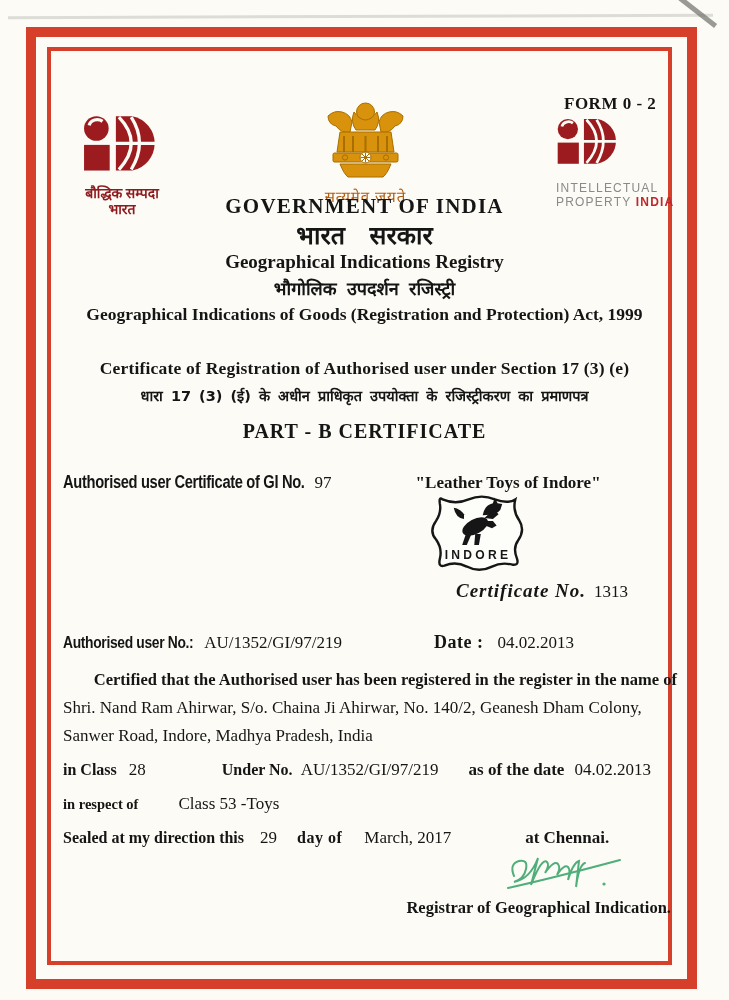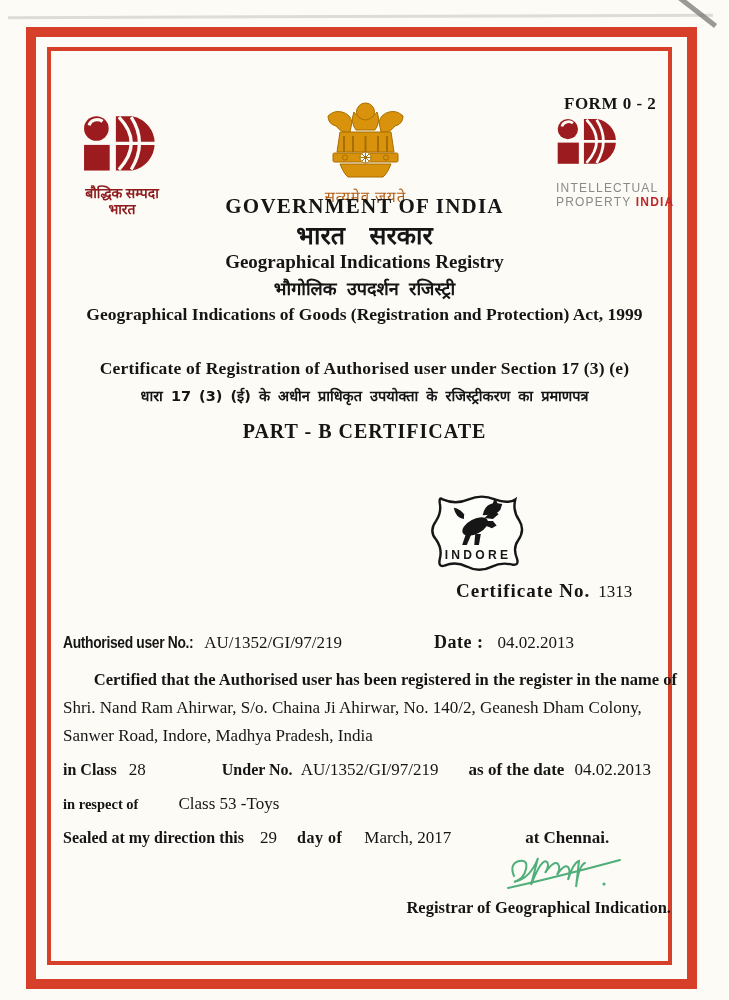--- a/index.html
+++ b/index.html
@@ -129,39 +129,44 @@
 
   <div class="abs ctr serifB h-gov">GOVERNMENT OF INDIA</div>
   <div class="abs ctr hindi  h-gov-hi">भारत सरकार</div>
   <div class="abs ctr hindi  h-reg-hi">भौगोलिक उपदर्शन रजिस्ट्री</div>
   <div class="abs ctr serifB h-reg">Geographical Indications Registry</div>
   <div class="abs ctr serifB h-act">Geographical Indications of Goods (Registration and Protection) Act, 1999</div>
   <div class="abs ctr serifB h-cert">Certificate of Registration of Authorised user under Section 17 (3) (e)</div>
   <div class="abs ctr hindi  h-cert-hi">धारा 17 (3) (ई) के अधीन प्राधिकृत उपयोक्ता के रजिस्ट्रीकरण का प्रमाणपत्र</div>
   <div class="abs ctr serifB h-part">PART - B CERTIFICATE</div>
 
+  <div class="row" style="top:472px;">
+    <span class="condB" style="font-size:17.5px;">Authorised user Certificate of GI No.</span>
+    <span class="serifR fs17" style="margin-left:-40px;">97</span>
+    <span class="serifB fs17" style="margin-left:80px;">"Leather Toys of Indore"</span>
+  </div>
 
   <div class="abs" style="left:422px;top:492px;">
     <svg width="112" height="82" viewBox="0 0 120 88">
       <path d="M22,8 Q36,14 50,8 Q64,2 78,8 Q92,13 100,8 Q97,20 104,30 Q111,41 103,52 Q97,60 102,72 Q104,79 97,78 Q85,75 75,80 Q61,87 48,80 Q36,74 24,79 Q17,81 19,72 Q22,61 15,51 Q7,42 15,31 Q21,22 19,12 Q18,5 22,8 Z" fill="#fdfdfa" stroke="#161616" stroke-width="2.6"></path>
       <g fill="#161616">
         <ellipse cx="57" cy="37" rx="15" ry="8" transform="rotate(-28 57 37)"></ellipse>
         <path d="M65,25 q2,-11 11,-13 l2,-6 3,6 5,1 -2,6 q-3,4 -9,5 q-6,1 -10,1z"></path>
         <path d="M48,42 l-5,15 h5 l5,-12z"></path>
         <path d="M57,45 l-1,12 h5 l2,-12z"></path>
         <path d="M67,28 l9,1 6,-5 -3,-4 -7,3z"></path>
         <path d="M65,35 l10,4 5,-3 -4,-5 -7,0z"></path>
         <path d="M45,29 q-9,-1 -11,-12 q7,1 11,7z"></path>
       </g>
       <text x="60" y="72" text-anchor="middle" font-family="Liberation Sans, sans-serif" font-size="13" font-weight="bold" letter-spacing="3.5" fill="#161616">INDORE</text>
     </svg>
   </div>
 
   <div class="row" style="top:580px;left:456px;">
-    <span class="serifB" style="font-size:19px;letter-spacing:1px;">Certificate No.</span>
+    <span class="serifB" style="font-size:19px;letter-spacing:1px;font-style:italic;">Certificate No.</span>
     <span class="serifR fs17" style="margin-left:4px;">1313</span>
   </div>
 
   <div class="row" style="top:632px;">
     <span class="condB" style="font-size:16.5px;">Authorised user No.:</span>
     <span class="serifR fs17" style="margin-left:-18px;">AU/1352/GI/97/219</span>
     <span class="serifB" style="font-size:18px;margin-left:88px;letter-spacing:.5px;">Date :</span>
     <span class="serifR fs17" style="margin-left:10px;">04.02.2013</span>
   </div>
 

